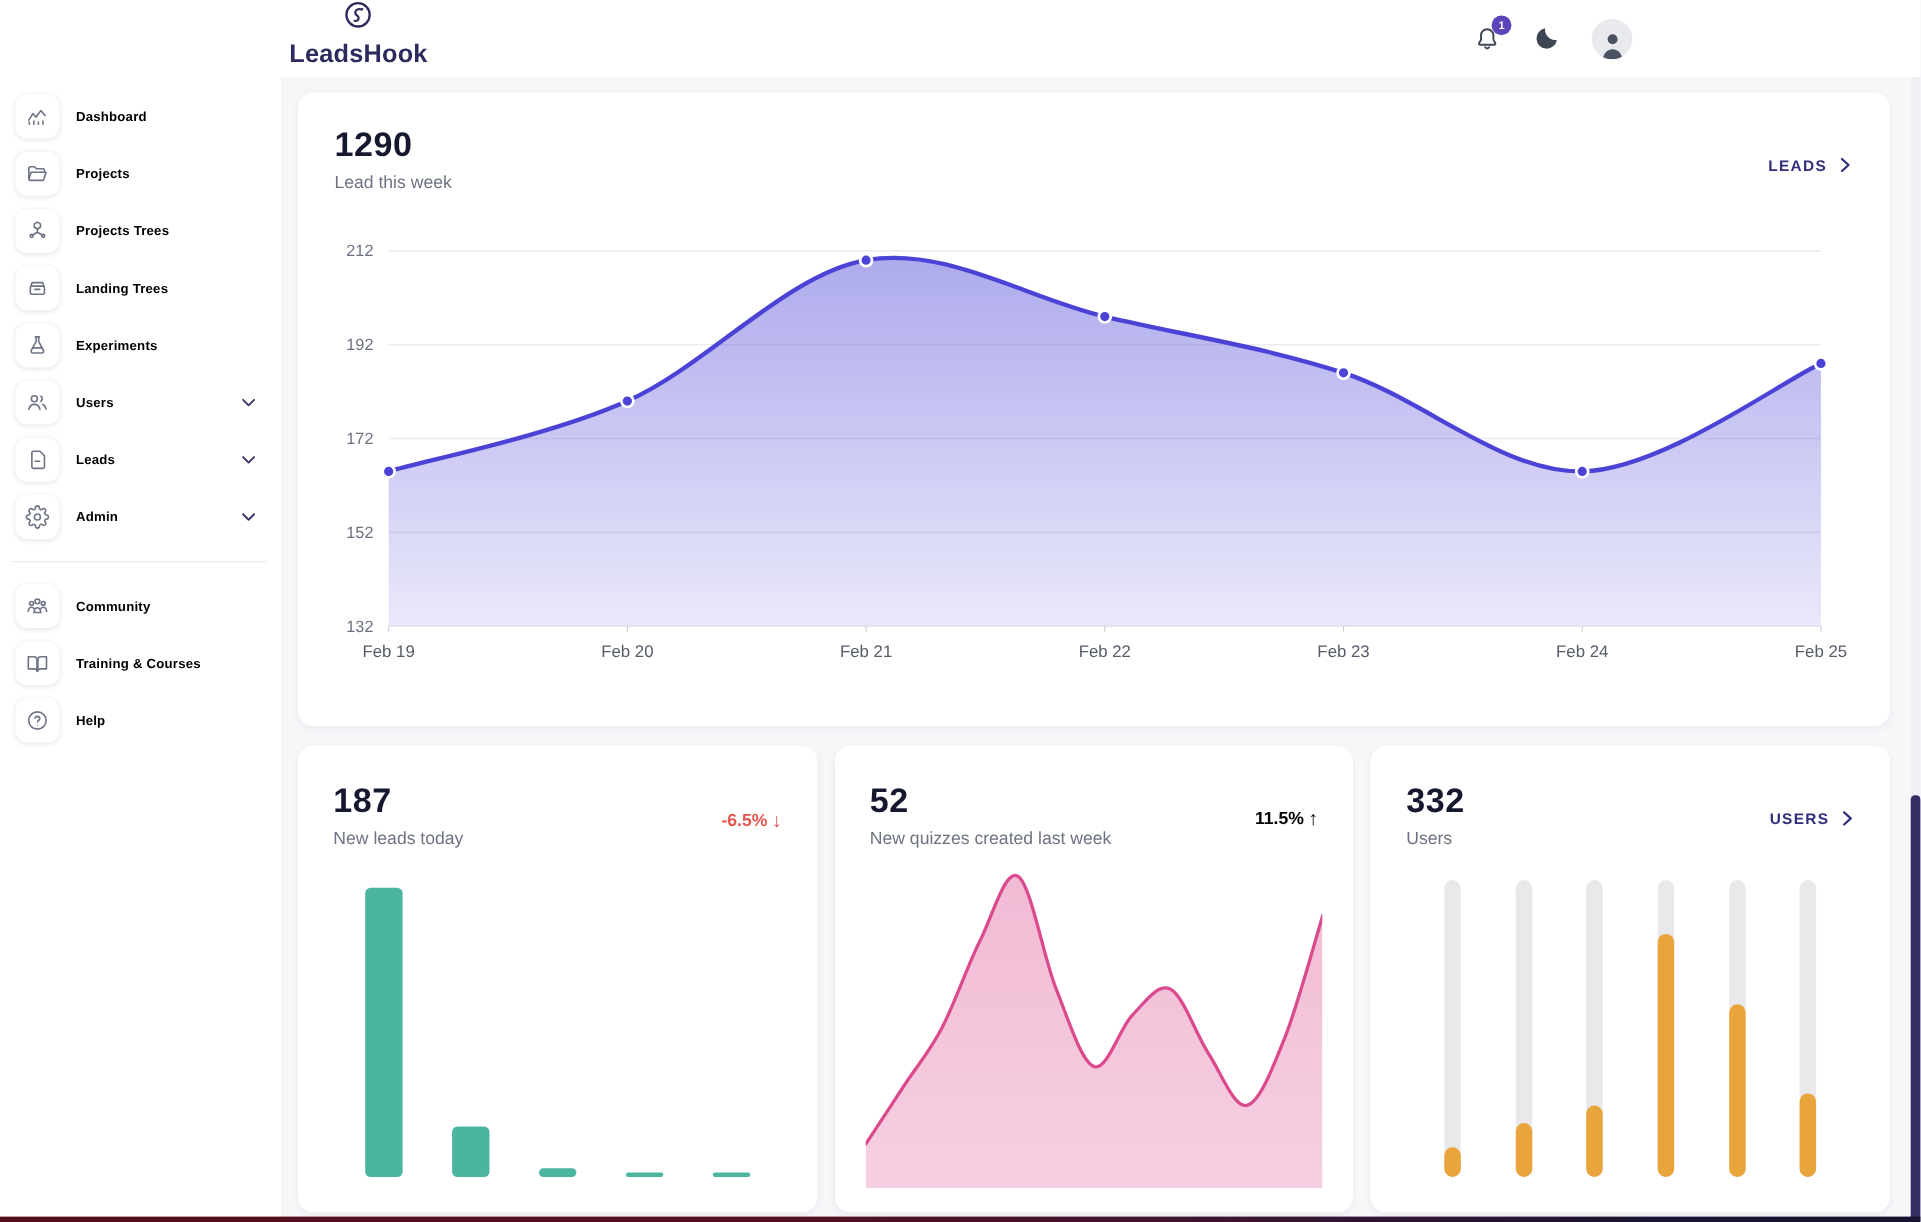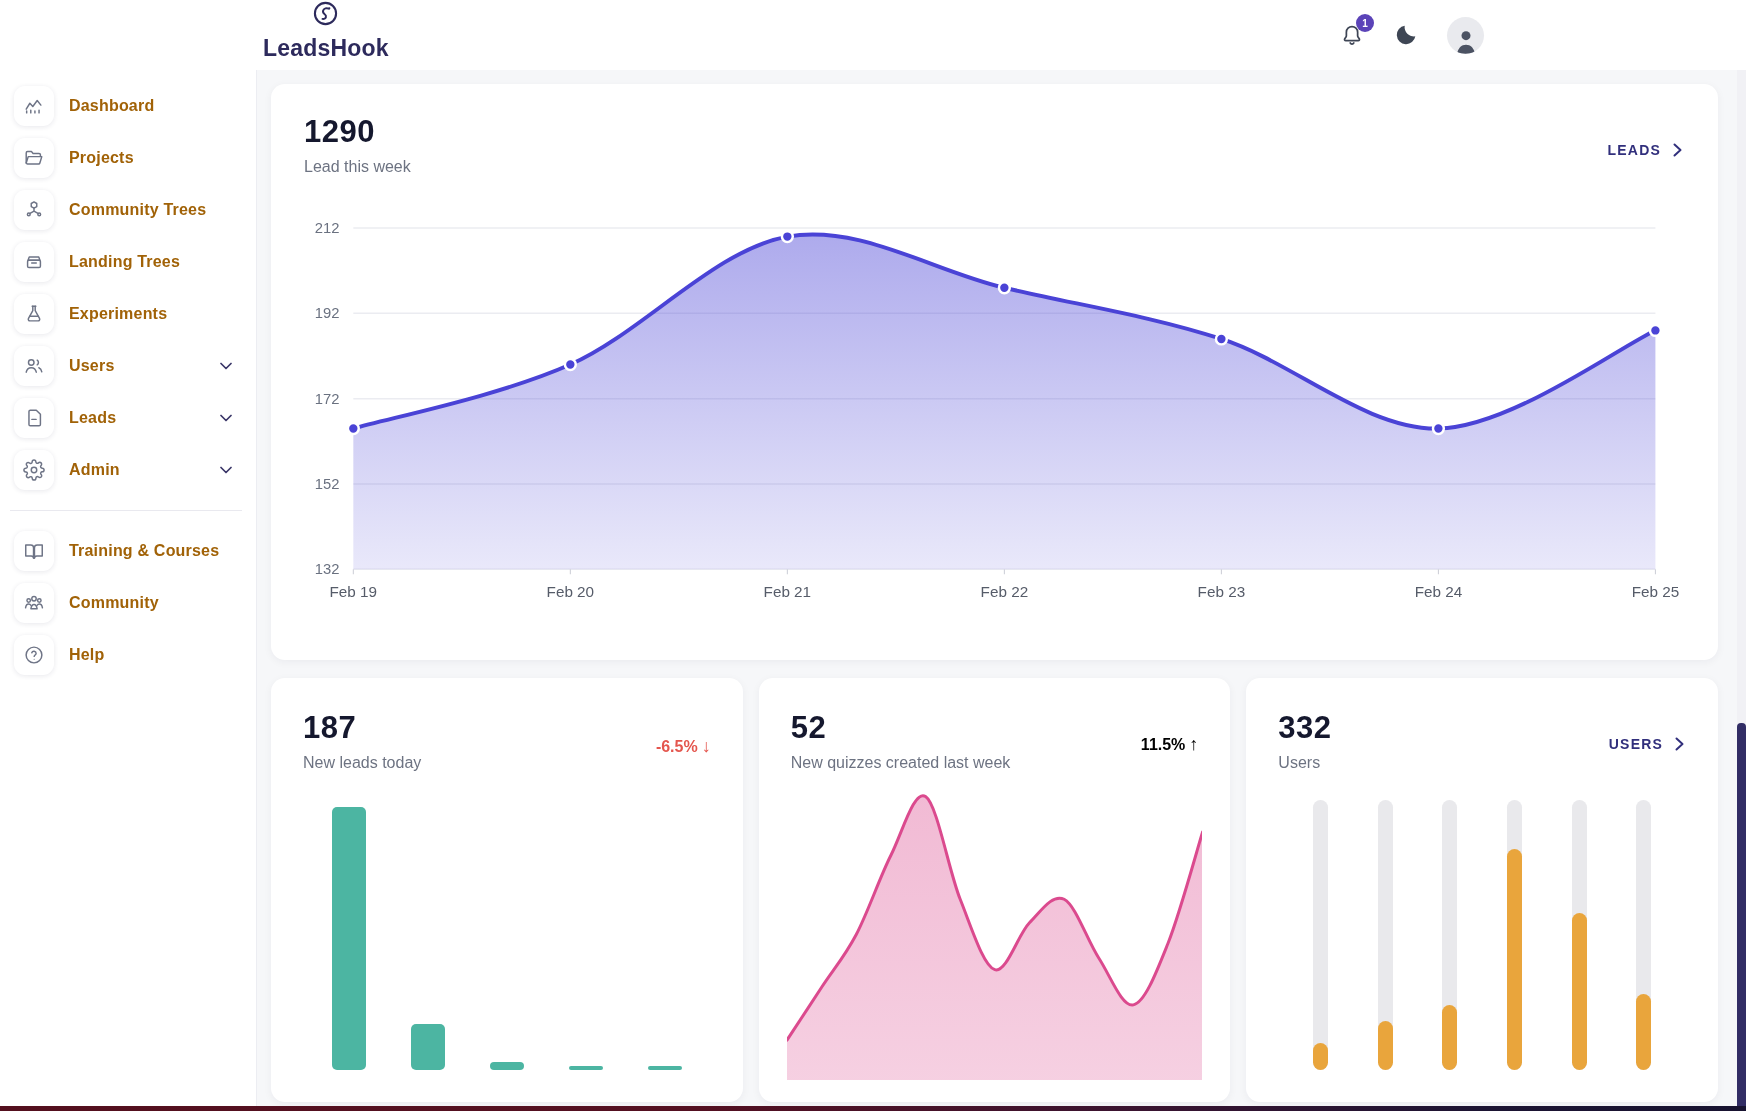--- a/index.html
+++ b/index.html
@@ -20,21 +20,21 @@
   .moon { width:26px; height:26px; cursor:pointer; }
   .avatar { width:37px; height:37px; border-radius:50%; background:#e9eaee; overflow:hidden;
             display:flex; align-items:flex-end; justify-content:center; cursor:pointer; }
   
   .sidebar { position:absolute; top:70px; left:0; bottom:0; width:257px; background:#fff;
              border-right:1px solid #ecedf2; padding-top:16px; z-index:4; }
   .nav-item { display:flex; align-items:center; gap:15px; height:40px; margin:0 8px 12px 14px;
               cursor:pointer; }
   .nav-icon-box { width:40px; height:40px; border-radius:11px; background:#fff; flex:0 0 40px;
                   box-shadow:0 1px 5px rgba(30,30,70,.10); display:flex; align-items:center; justify-content:center; }
-  .nav-label { font-size:16px; font-weight:700; color:#a16207; letter-spacing:.2px; white-space:nowrap; }
+  .nav-label { font-size:12px; font-weight:700; color:#000000; letter-spacing:.2px; white-space:nowrap; }
   .nav-chev { margin-left:auto; margin-right:16px; flex:0 0 12px; }
   .nav-divider { height:1px; background:#e9e9ef; margin:20px 14px 20px 10px; }
   
   .main { position:absolute; left:257px; top:70px; right:0; bottom:0; padding:14px 28px 0 14px; }
   .card { background:#fff; border-radius:14px; box-shadow:0 2px 8px rgba(25,25,60,.05); }
   .card-top { height:576px; padding:30px 33px 0 33px; position:relative; }
   .stat-value { font-size:31px; font-weight:800; color:#15182e; letter-spacing:.5px; }
   .stat-label { font-size:16px; color:#6d7382; margin-top:8px; }
   .card-link { position:absolute; top:58px; right:34px; display:flex; align-items:center; gap:10px;
                font-size:14px; font-weight:700; letter-spacing:1.2px; color:#312f7c; cursor:pointer; }
@@ -129,21 +129,21 @@
 
   <div class="nav-item">
     <span class="nav-icon-box">
       <svg width="22" height="22" viewBox="0 0 24 24" fill="none" stroke="#6e7486" stroke-width="1.6" stroke-linecap="round" stroke-linejoin="round">
               <path d="M12 3.2l3 1.7v3.4l-3 1.7-3-1.7V4.9z"></path>
               <path d="M12 10v3.2M12 13.2l-4.8 2.7M12 13.2l4.8 2.7"></path>
               <circle cx="6.3" cy="16.8" r="1.5"></circle>
               <circle cx="17.7" cy="16.8" r="1.5"></circle>
             </svg>
     </span>
-    <span class="nav-label">Community Trees</span>
+    <span class="nav-label">Projects Trees</span>
 
   </div>
 
   <div class="nav-item">
     <span class="nav-icon-box">
       <svg width="22" height="22" viewBox="0 0 24 24" fill="none" stroke="#6e7486" stroke-width="1.6" stroke-linecap="round" stroke-linejoin="round">
               <path d="M6.8 6.5h10.4l1.3 3.5H5.5z"></path>
               <rect x="5" y="10" width="14" height="8" rx="1.5"></rect>
               <path d="M9.5 13.2h5"></path>
             </svg>
@@ -200,43 +200,43 @@
             </svg>
     </span>
     <span class="nav-label">Admin</span>
     <svg class="nav-chev" width="13" height="9" viewBox="0 0 12 8">
       <path d="M1 1l5 5 5-5" fill="none" stroke="#3a3668" stroke-width="1.7" stroke-linecap="round" stroke-linejoin="round"></path>
     </svg>
   </div>
 </div>
     <div class="nav-divider"></div>
     <div id="nav-secondary">
-  <div class="nav-item">
-    <span class="nav-icon-box">
-      <svg width="22" height="22" viewBox="0 0 24 24" fill="none" stroke="#6e7486" stroke-width="1.6" stroke-linecap="round" stroke-linejoin="round">
-              <path d="M3 5.5h5.5a3 3 0 0 1 3 3V20a2.5 2.5 0 0 0-2.5-2.5H3z"></path>
-              <path d="M21 5.5h-5.5a3 3 0 0 0-3 3V20a2.5 2.5 0 0 1 2.5-2.5H21z"></path>
-            </svg>
-    </span>
-    <span class="nav-label">Training &amp; Courses</span>
-
-  </div>
-
   <div class="nav-item">
     <span class="nav-icon-box">
       <svg width="22" height="22" viewBox="0 0 24 24" fill="none" stroke="#6e7486" stroke-width="1.6" stroke-linecap="round" stroke-linejoin="round">
               <circle cx="12" cy="7.3" r="2.4"></circle>
               <circle cx="6.2" cy="9.3" r="1.9"></circle>
               <circle cx="17.8" cy="9.3" r="1.9"></circle>
               <path d="M2.8 17.3c.4-2.6 1.8-4.1 3.4-4.1 1 0 1.9.5 2.5 1.4"></path>
               <path d="M21.2 17.3c-.4-2.6-1.8-4.1-3.4-4.1-1 0-1.9.5-2.5 1.4"></path>
               <path d="M8.6 18.3c.5-3 1.9-4.6 3.4-4.6s2.9 1.6 3.4 4.6z"></path>
             </svg>
     </span>
     <span class="nav-label">Community</span>
+
+  </div>
+
+  <div class="nav-item">
+    <span class="nav-icon-box">
+      <svg width="22" height="22" viewBox="0 0 24 24" fill="none" stroke="#6e7486" stroke-width="1.6" stroke-linecap="round" stroke-linejoin="round">
+              <path d="M3 5.5h5.5a3 3 0 0 1 3 3V20a2.5 2.5 0 0 0-2.5-2.5H3z"></path>
+              <path d="M21 5.5h-5.5a3 3 0 0 0-3 3V20a2.5 2.5 0 0 1 2.5-2.5H21z"></path>
+            </svg>
+    </span>
+    <span class="nav-label">Training &amp; Courses</span>
 
   </div>
 
   <div class="nav-item">
     <span class="nav-icon-box">
       <svg width="22" height="22" viewBox="0 0 24 24" fill="none" stroke="#6e7486" stroke-width="1.6" stroke-linecap="round" stroke-linejoin="round">
               <circle cx="12" cy="12" r="8.6"></circle>
               <path d="M9.6 9.6a2.4 2.4 0 0 1 4.7.7c0 1.5-2.1 1.8-2.1 3.2"></path>
               <circle cx="12.2" cy="16.7" r=".6" fill="#6e7486" stroke="none"></circle>
             </svg>

